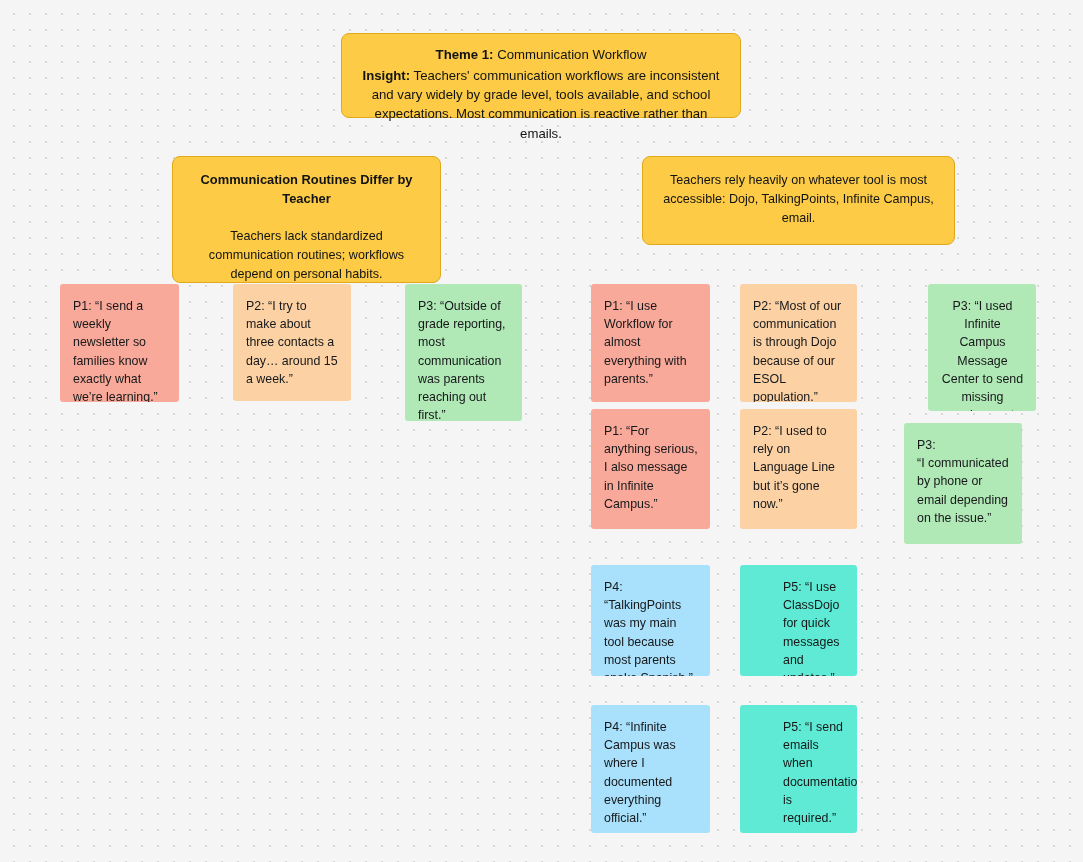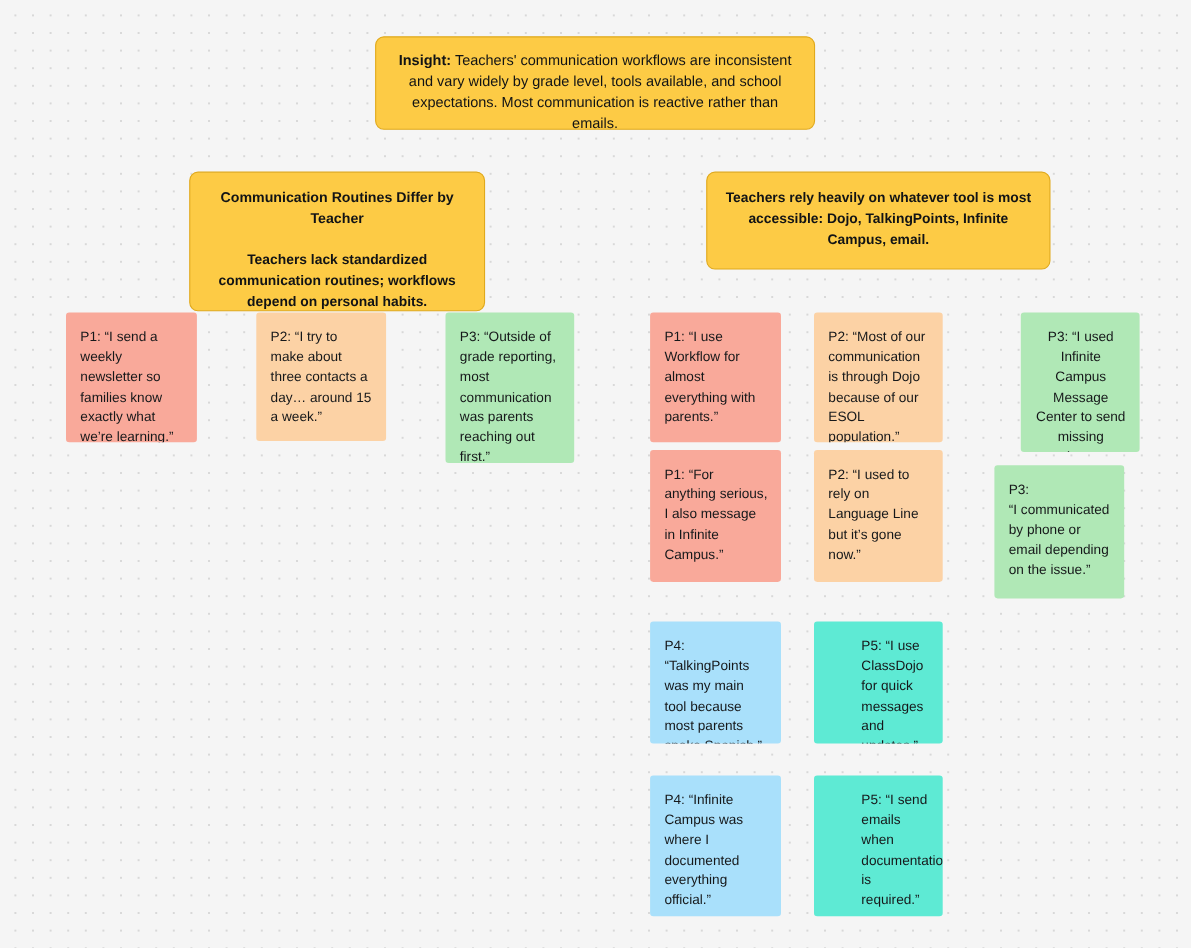--- a/index.html
+++ b/index.html
@@ -64,21 +64,20 @@
   }
   .category-card .cat-title {
     display: block;
     font-weight: bold;
     font-size: 12.9px;
     margin-bottom: 19px;
   }
   .category-card .cat-body {
     display: block;
     line-height: 1.5;
-    font-weight: bold;
   }
 
   #cat-routines {
     left: 172px;
     top: 156px;
     width: 269px;
     height: 127px;
   }
   #cat-tools {
     left: 642px;
@@ -105,20 +104,21 @@
   .c-green  { background: #b0e8b6; }
   .c-blue   { background: #a9e0fb; }
   .c-purple { background: #5eead4; padding-left: 43px; }
 </style>
 </head>
 <body>
 
 <div id="board">
 
   <div class="theme-card">
+    <span class="line"><b>Theme 1:</b><span> Communication Workflow</span></span>
     <span class="line"><b>Insight:</b><span> Teachers' communication workflows are inconsistent and vary widely by grade level, tools available, and school expectations. Most communication is reactive rather than emails.</span></span>
   </div>
 
   <div class="category-card" id="cat-routines">
     <span class="cat-title">Communication Routines Differ by Teacher</span>
     <span class="cat-body">Teachers lack standardized communication routines; workflows depend on personal habits.</span>
   </div>
 
   <div class="category-card" id="cat-tools">
     <span class="cat-body">Teachers rely heavily on whatever tool is most accessible: Dojo, TalkingPoints, Infinite Campus, email.</span>

